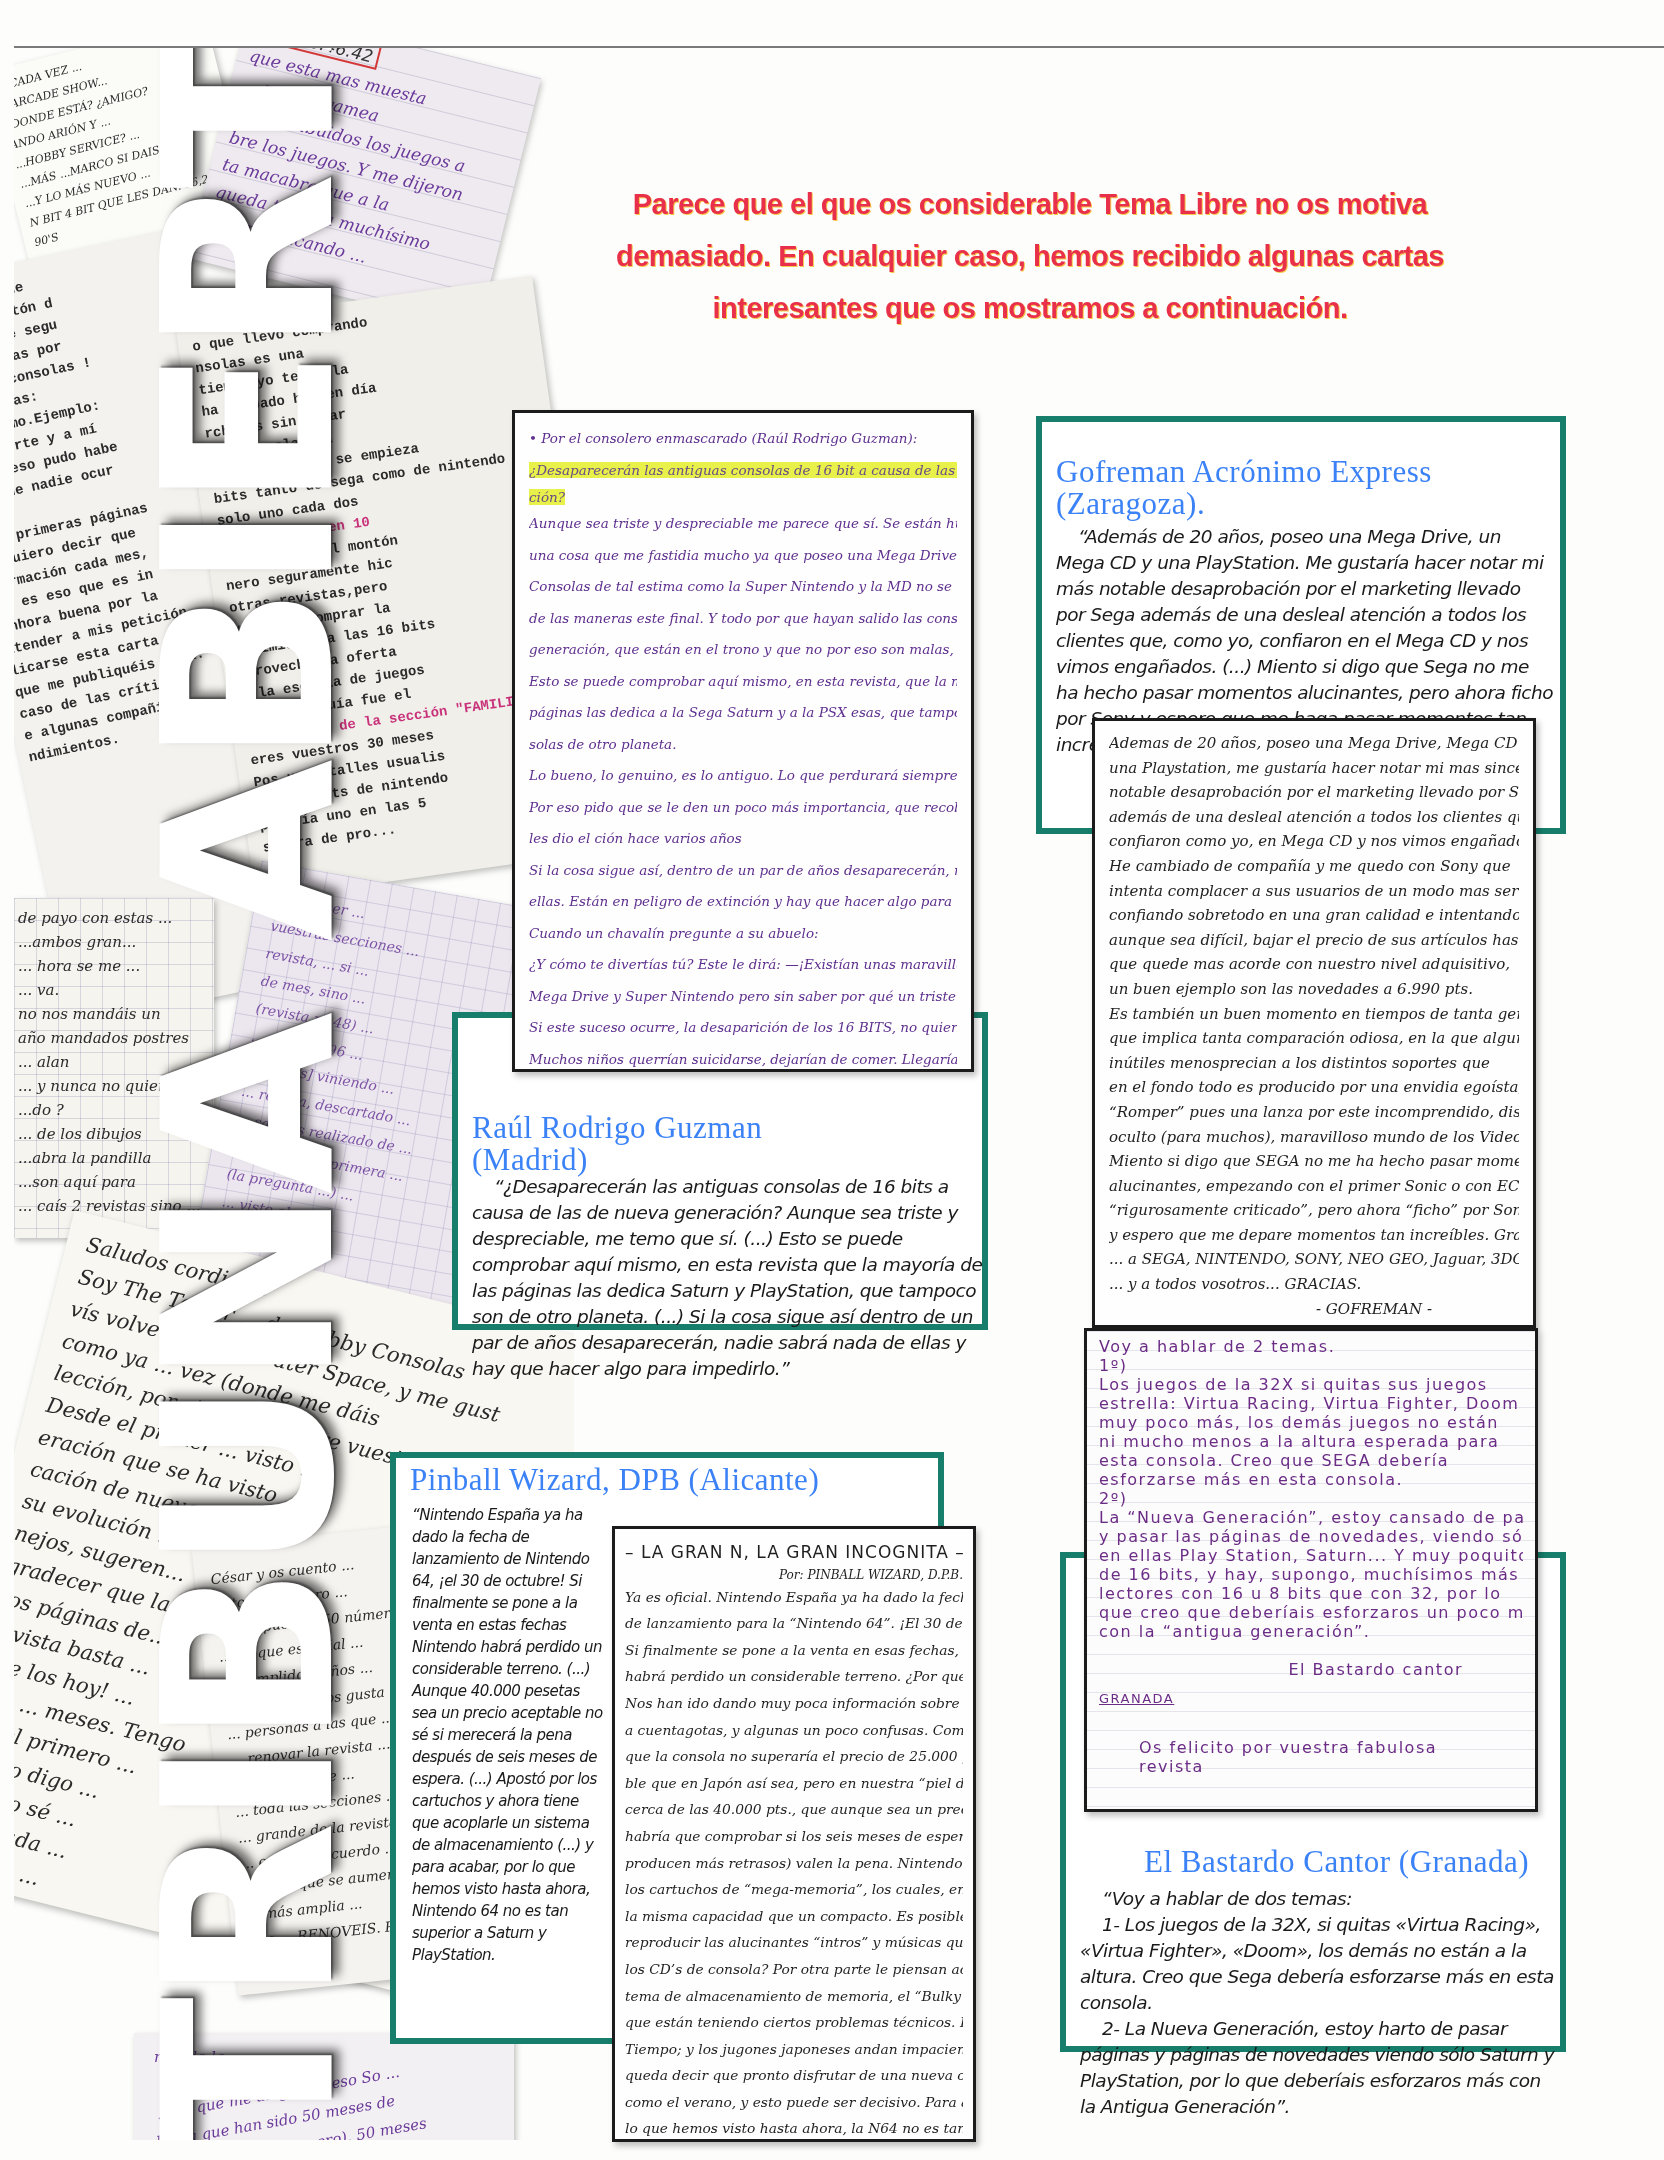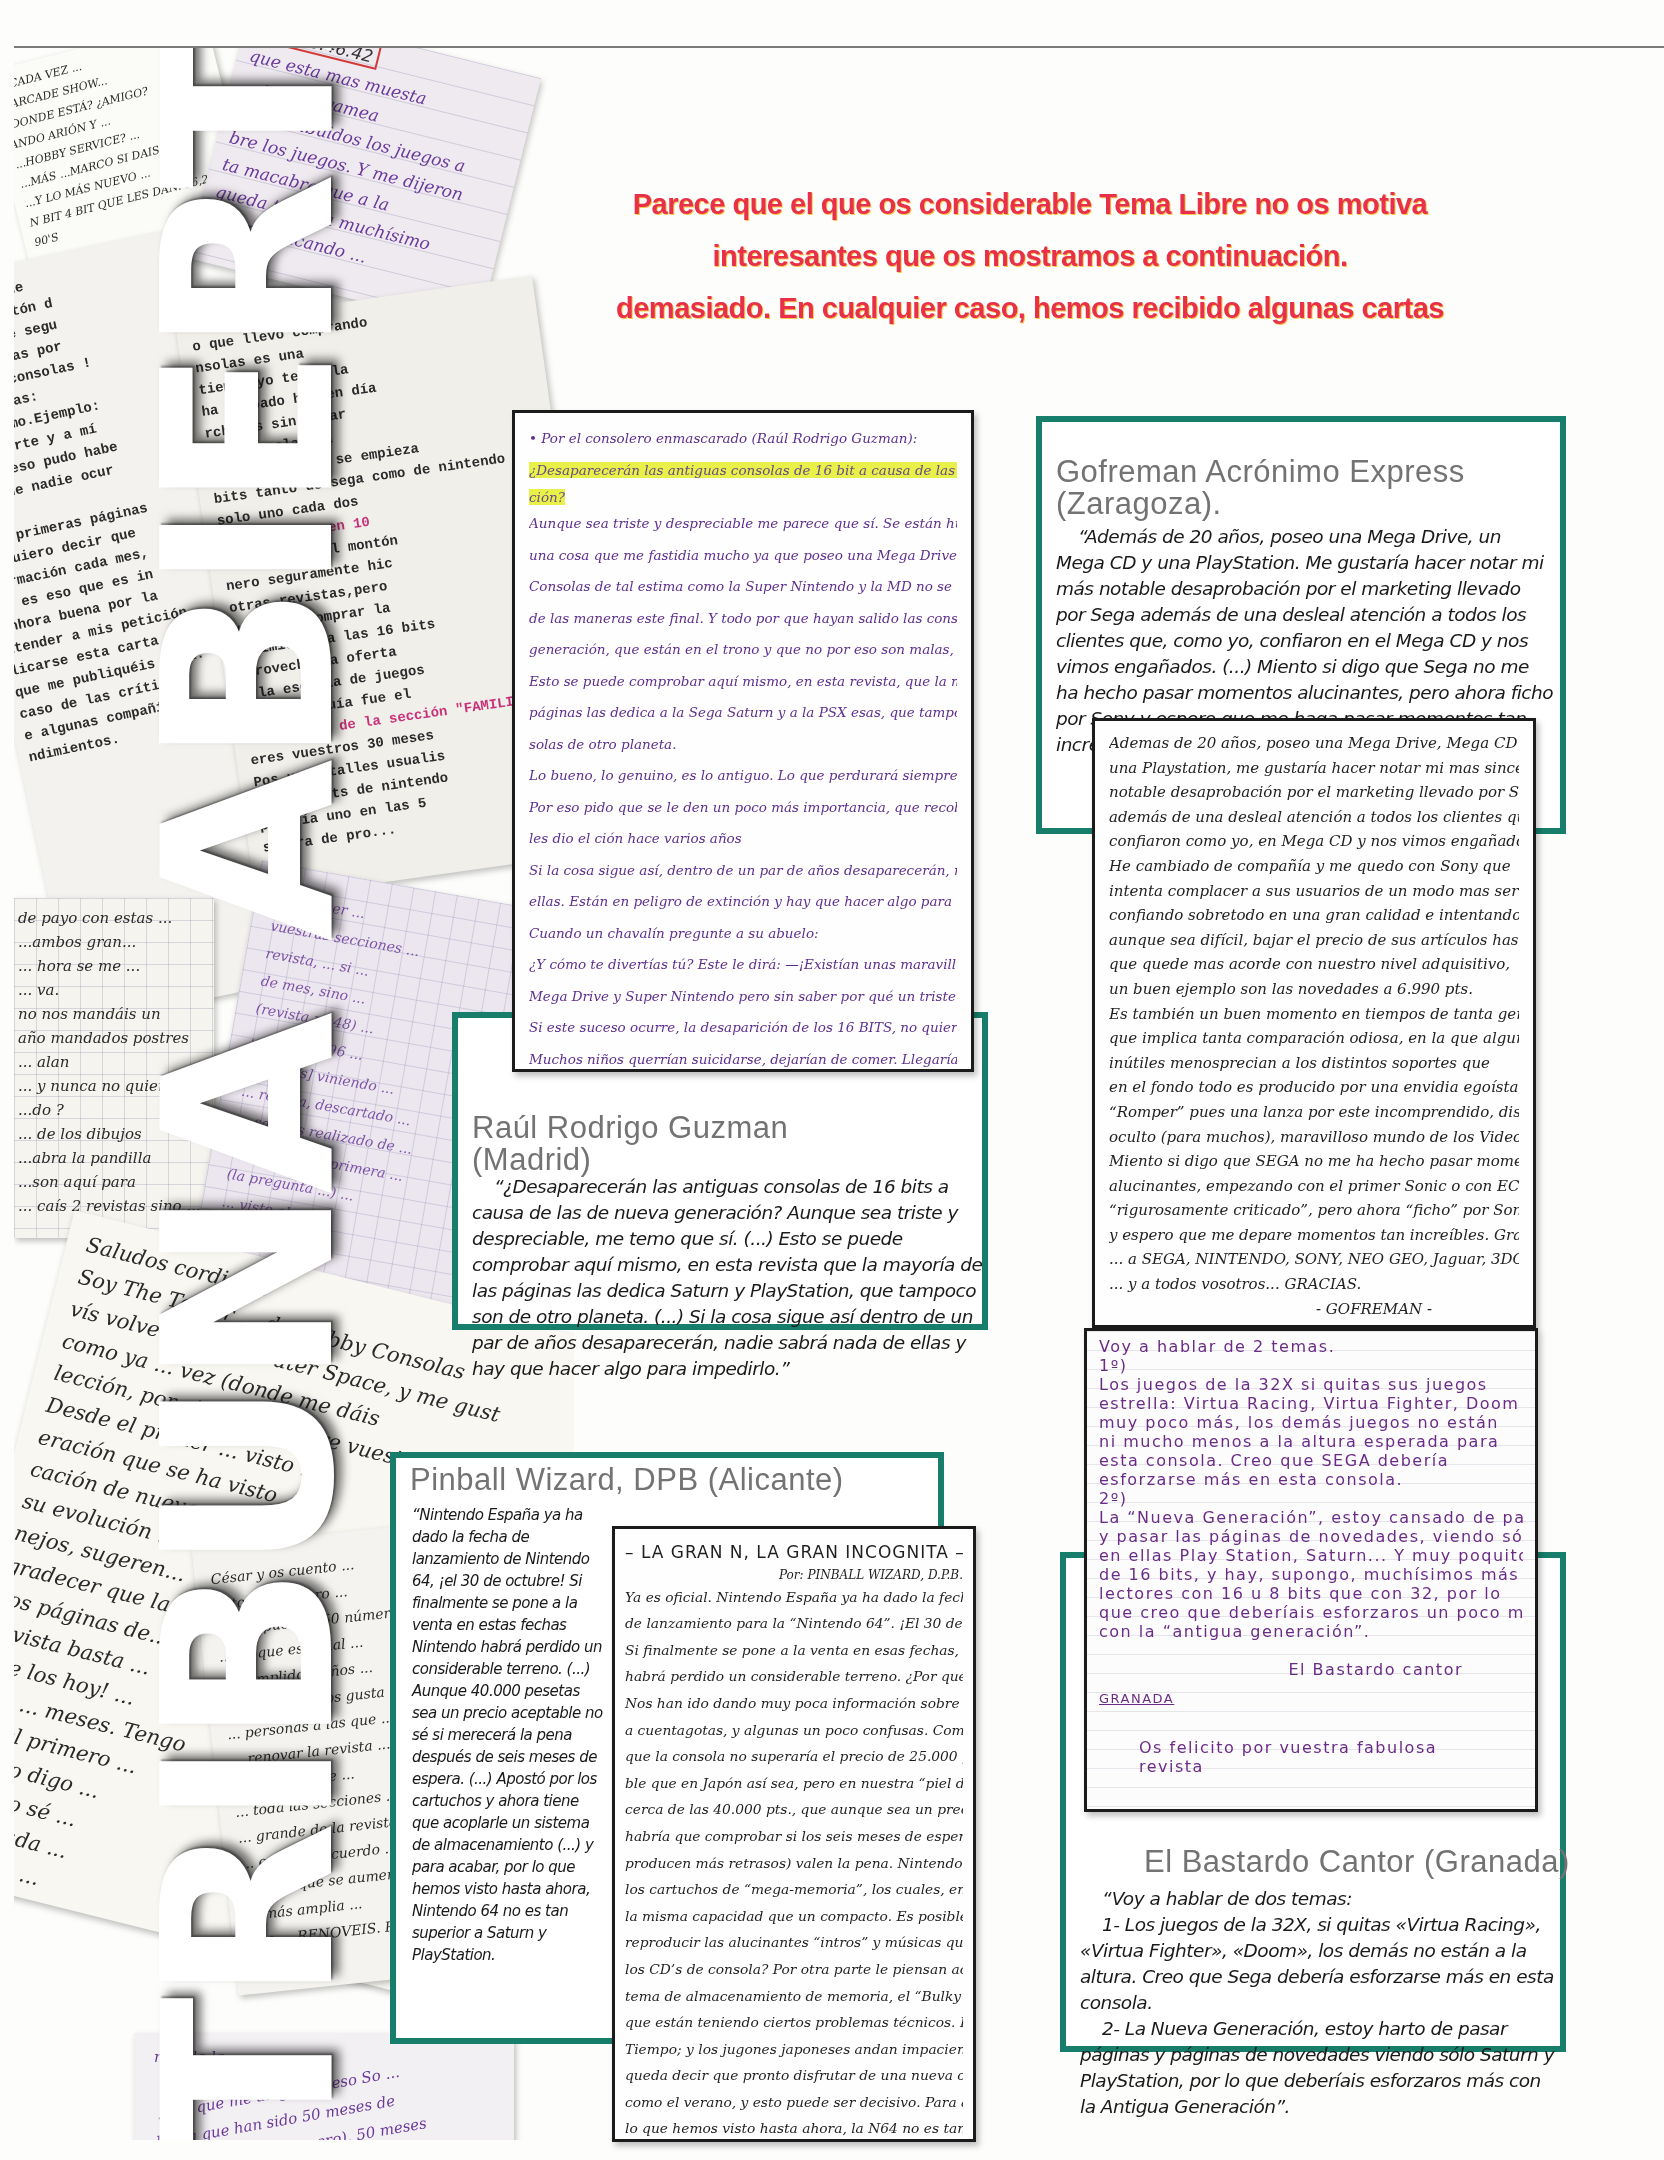--- a/index.html
+++ b/index.html
@@ -31,21 +31,21 @@
     color: #ffffff; white-space: nowrap; line-height: 1;
     text-shadow: 6px 8px 10px rgba(0,0,0,0.55), 2px 2px 2px rgba(90,90,90,0.6); }
 
   
   .intro { position: absolute; left: 590px; top: 178px; width: 880px; text-align: center;
     font-family: "Liberation Sans", sans-serif; font-weight: bold; font-size: 29px; line-height: 52px;
     color: #e8304a; letter-spacing: -0.5px; text-shadow: 1px 1px 0 #f7c94c; }
 
   
   .frame { position: absolute; border: 6px solid #167e6a; background: #ffffff; }
-  .box-title { position: absolute; font-family: Liberation Sans, sans-serif; color: #737373; font-size: 31px; line-height: 32px; letter-spacing: 0.5px; }
+  .box-title { position: absolute; font-family: Liberation Serif, serif; color: #3b82f6; font-size: 31px; line-height: 32px; letter-spacing: 0.5px; }
   .box-body { position: absolute; font-family: "DejaVu Sans", sans-serif; font-style: italic; color: #1a1a1a; font-size: 18.5px; line-height: 26px; letter-spacing: -0.5px; }
   .box-body p { text-indent: 22px; }
 
   
   .letter { position: absolute; background: #fefefe; border: 3px solid #1b1b1b; box-shadow: 3px 4px 6px rgba(0,0,0,0.25); overflow: hidden; padding: 10px 14px; }
   .letter .ln { white-space: nowrap; overflow: hidden; font-family: "DejaVu Serif", serif; font-style: italic; }
   .l-madrid .ln { color: #5e2f8e; font-size: 13.5px; line-height: 31.5px; }
   .l-madrid .hl { background: #e8f04a; color: #6a4b86; }
   .l-gof .ln { color: #222; font-size: 15px; line-height: 24.6px; }
   .l-pin .ln { color: #1f1f1f; font-size: 13.8px; line-height: 26.6px; }
@@ -240,22 +240,22 @@
       <div class="ln" style="font-size:15px; transform:rotate(-10deg)">le. Ya que han sido 50 meses de</div>
       <div class="ln" style="font-size:15px; transform:rotate(-10deg)">juegos (lunes al plumero). 50 meses</div>
     </div>
   </div>
 
   <div class="vtitle">TRIBUNA ABIERTA</div>
 </div>
 
 <div class="intro">
   <div>Parece que el que os considerable Tema Libre no os motiva</div>
+  <div>demasiado. En cualquier caso, hemos recibido algunas cartas</div>
   <div>interesantes que os mostramos a continuación.</div>
-  <div>demasiado. En cualquier caso, hemos recibido algunas cartas</div>
 </div>
 
 <div class="frame" style="left:1036px; top:416px; width:530px; height:418px;"></div>
 <div class="box-title" style="left:1056px; top:456px; width:500px;">
   <div>Gofreman Acrónimo Express</div>
   <div>(Zaragoza).</div>
 </div>
 <div class="box-body" style="left:1056px; top:524px; width:498px;">
   <p>“Además de 20 años, poseo una Mega Drive, un Mega CD y una PlayStation. Me gustaría hacer notar mi más notable desaprobación por el marketing llevado por Sega además de una desleal atención a todos los clientes que, como yo, confiaron en el Mega CD y nos vimos engañados. (...) Miento si digo que Sega no me ha hecho pasar momentos alucinantes, pero ahora ficho por Sony y espero que me haga pasar momentos tan increíbles.</p>
 </div>

